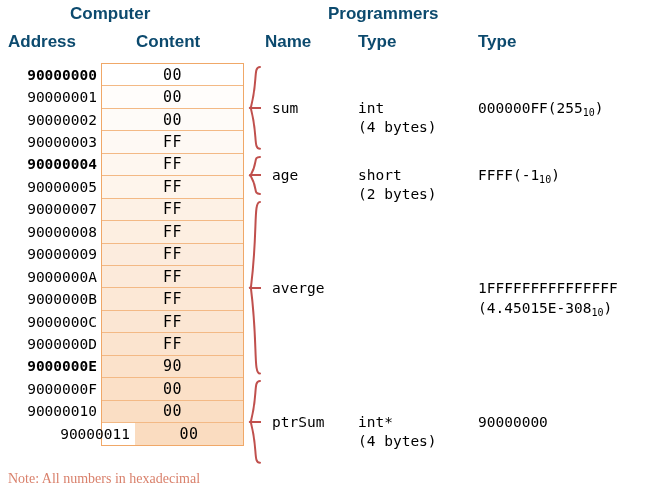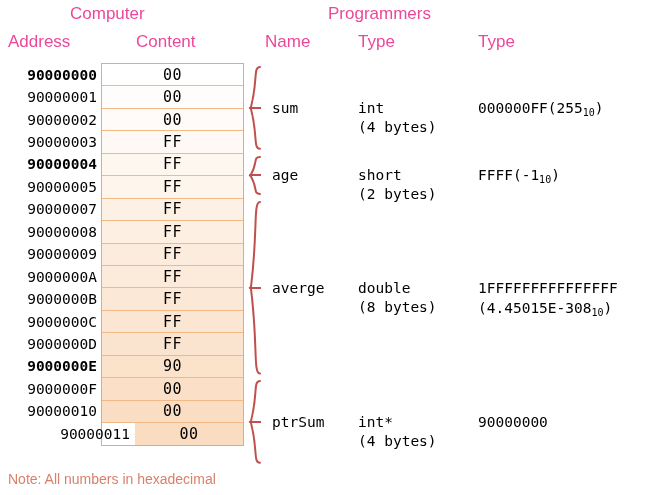--- a/index.html
+++ b/index.html
@@ -12,23 +12,23 @@
     height: 495px;
     position: relative;
     overflow: hidden;
     font-family: "Liberation Sans", sans-serif;
     -webkit-font-smoothing: antialiased;
   }
 
   
   .hdr {
     position: absolute;
-    color: #ec4899;
+    color: #0c4a6e;
     font-family: "Liberation Sans", sans-serif;
-    font-weight: normal;
+    font-weight: bold;
     font-size: 17px;
     white-space: nowrap;
   }
   #hdr-computer  { left: 70px;  top: 4px;  }
   #hdr-address   { left: 8px;   top: 32px; }
   #hdr-content   { left: 136px; top: 32px; }
   #hdr-programmers { left: 328px; top: 4px; }
   #hdr-name      { left: 265px; top: 32px; }
   #hdr-type      { left: 358px; top: 32px; }
   #hdr-value     { left: 478px; top: 32px; }
@@ -107,21 +107,21 @@
     position: relative;
     bottom: -3px;
   }
 
   
   #footer-note {
     position: absolute;
     left: 8px;
     top: 471px;
     color: #D9806B;
-    font-family: Liberation Sans, sans-serif;
+    font-family: Liberation Serif, serif;
     font-size: 14px;
     white-space: nowrap;
   }
 </style>
 </head>
 <body>
 
 <div class="hdr" id="hdr-computer">Computer</div>
 <div class="hdr" id="hdr-address">Address</div>
 <div class="hdr" id="hdr-content">Content</div>
@@ -230,24 +230,20 @@
     <div class="group-text g-value" style="top: 166.25px;">
       <div><span>FFFF(-1</span><sub>10</sub><span>)</span></div>
     </div>
     <svg class="brace-svg" width="18" height="179.60000000000002" style="top: 197.7px;">
       <path d="M 11,2 C 4,2 9,30.73 2,86.80000000000001 L 1,87.80000000000001 L 2,88.80000000000001 C 9,144.87 4,173.60000000000002 11,173.60000000000002" transform="translate(2,2)"></path>
     </svg>
     <svg class="brace-svg" width="14" height="10" style="top: 282.5px; left: 247px;">
       <path d="M 3,5 L 14,5"></path>
     </svg>
     <div class="group-text g-name" style="top: 278.5px;">averge</div>
-    <div class="group-text g-type" style="top: 278.5px;">
-      <div>double</div>
-      <div>(8 bytes)</div>
-    </div>
     <div class="group-text g-value" style="top: 278.5px;">
       <div><span>1FFFFFFFFFFFFFFF</span><sub></sub><span></span></div>
       <div><span>(4.45015E-308</span><sub>10</sub><span>)</span></div>
     </div>
     <svg class="brace-svg" width="18" height="89.79999999999995" style="top: 377.3px;">
       <path d="M 11,2 C 4,2 9,15.014999999999992 2,41.89999999999998 L 1,42.89999999999998 L 2,43.89999999999998 C 9,70.78499999999997 4,83.79999999999995 11,83.79999999999995" transform="translate(2,2)"></path>
     </svg>
     <svg class="brace-svg" width="14" height="10" style="top: 417.2px; left: 247px;">
       <path d="M 3,5 L 14,5"></path>
     </svg>

